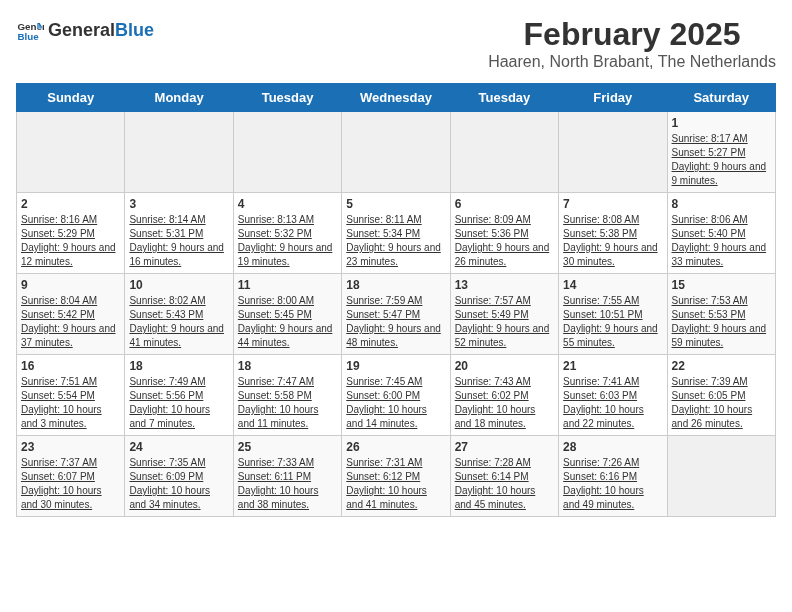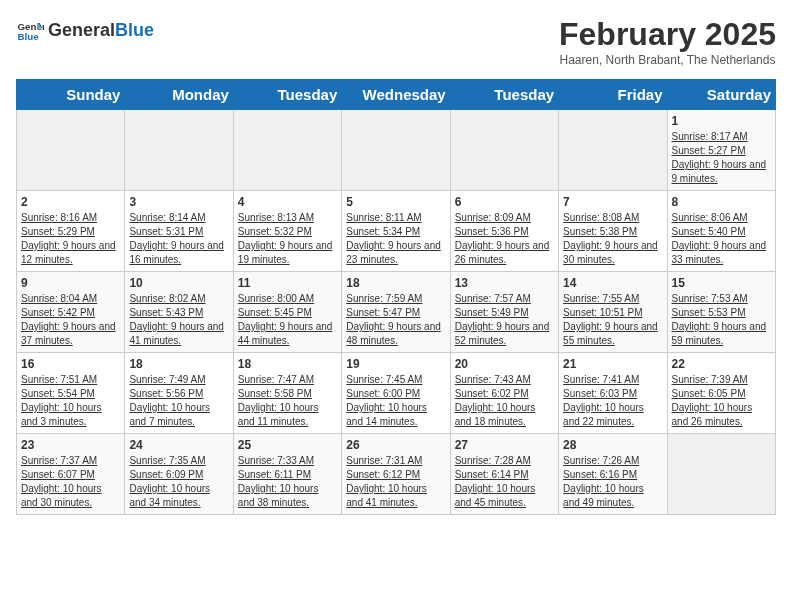--- a/index.html
+++ b/index.html
@@ -37,35 +37,35 @@
     }
     .title-area {
       text-align: center;
     }
     .month-year {
       font-size: 32px;
       font-weight: bold;
       color: #333;
     }
     .location {
-      font-size: 12px;
+      font-size: 16px;
       color: #555;
     }
     .calendar {
       width: 100%;
       border-collapse: collapse;
       border: 1px solid #ccc;
     }
     .calendar th {
       background-color: #1a6fb5;
       color: #fff;
-      font-size: 15px;
+      font-size: 13px;
       font-weight: bold;
       padding: 6px 4px;
-      text-align: right;
+      text-align: center;
       border: 1px solid #1a6fb5;
     }
     .calendar td {
       vertical-align: top;
       border: 1px solid #ccc;
       padding: 4px;
       width: calc(100% / 7);
       min-height: 80px;
       font-size: 10.5px;
       color: #333;

